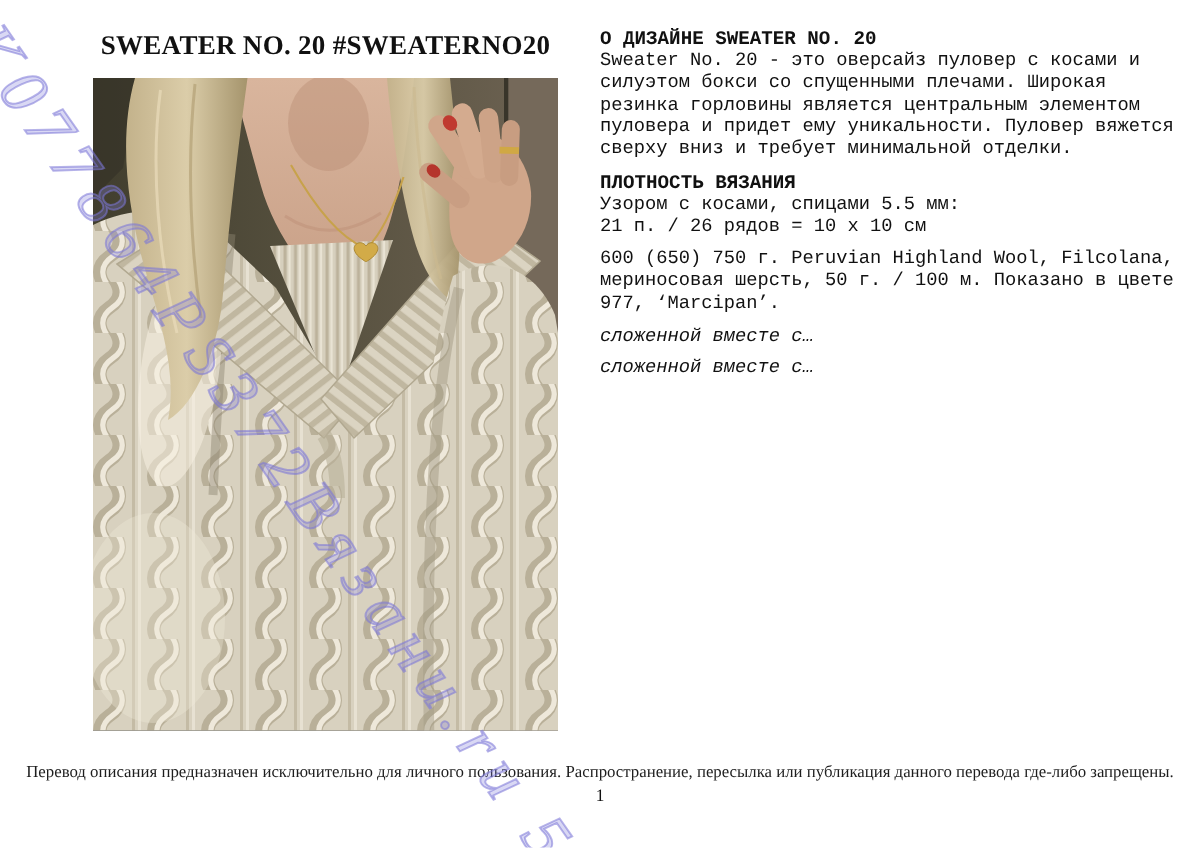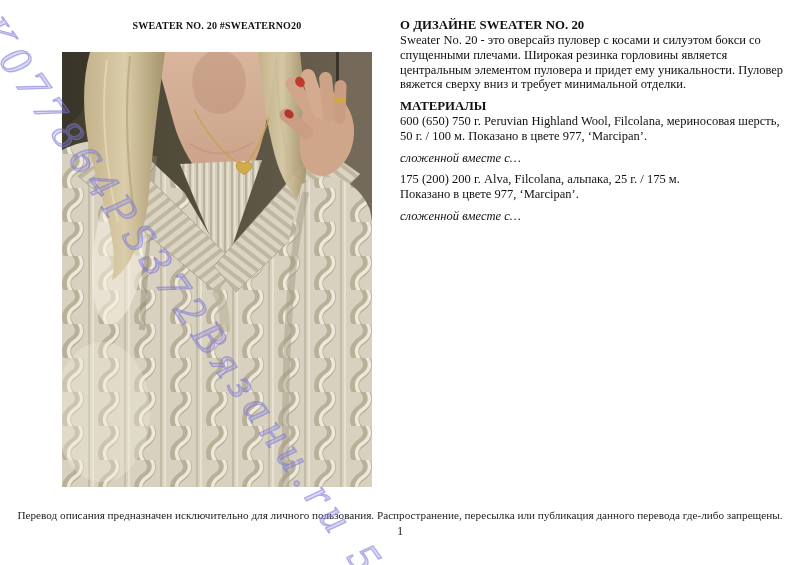--- a/index.html
+++ b/index.html
@@ -3,29 +3,29 @@
 <meta charset="utf-8">
 <style>
   html,body{margin:0;padding:0;}
   body{
     width:800px;height:565px;background:#ffffff;position:relative;overflow:hidden;
     font-family:"Liberation Serif","DejaVu Serif",serif;color:#111;
   }
   .page{position:absolute;inset:0;}
   .title-left{
     position:absolute;left:62px;top:20px;width:310px;text-align:center;
-    font-weight:bold;font-size:10px;letter-spacing:.2px;white-space:nowrap;
+    font-weight:bold;font-size:18px;letter-spacing:.2px;white-space:nowrap;
   }
   .photo{
     position:absolute;left:62px;top:52px;width:310px;height:435px;overflow:hidden;
     background:#57513f;
   }
   .photo svg{display:block;}
   .col-right{position:absolute;left:400px;top:18px;width:396px;font-size:12.5px;line-height:1.18;}
-  .col-right section{margin:0 0 5px 0;}
+  .col-right section{margin:0 0 5px 0;font-family:Liberation Mono, monospace;}
   .col-right h2{font-size:12.8px;font-weight:bold;margin:0;padding:0;}
   .col-right p{margin:0 12px 7px 0;white-space:pre-line;}
   .col-right p.italic{font-style:italic;}
   .footer{
     position:absolute;left:0;right:0;top:509px;text-align:center;
     font-size:11.2px;color:#1e1e1e;white-space:nowrap;
   }
   .pagenum{position:absolute;left:0;right:0;top:525px;text-align:center;font-size:11.5px;}
   .watermark{
     position:absolute;left:-8px;top:-18px;z-index:6;pointer-events:none;
@@ -136,27 +136,29 @@
       <p>Sweater No. 20  - это оверсайз пуловер с косами и силуэтом бокси со спущенными плечами.  Широкая резинка горловины является центральным элементом пуловера и придет ему уникальности. Пуловер вяжется сверху вниз и требует минимальной отделки.</p>
     </section>
 
     <section>
     </section>
 
 
     <section>
     </section>
 
+    <section>
+      <h2>ПЛОТНОСТЬ ВЯЗАНИЯ</h2>
+      <p>Узором с косами, спицами 5.5 мм:
+21 п. / 26 рядов = 10 x 10 см</p>
+    </section>
 
     <section>
-      <h2>МАТЕРИАЛЫ</h2>
       <p>600 (650) 750 г. Peruvian Highland Wool, Filcolana, мериносовая шерсть, 50 г. / 100 м. Показано в цвете 977, ‘Marcipan’.</p>
       <p class="italic">сложенной вместе с…</p>
-      <p>175 (200) 200 г. Alva, Filcolana, альпака, 25 г. / 175 м.
-Показано в цвете 977, ‘Marcipan’.</p>
     </section>
 
     <section>
       <p class="italic">сложенной вместе с…</p>
     </section>
   </div>
 
   <div class="watermark">5K077864PS372Вязани.ru 5ko-7786</div>
 
   <div class="footer">Перевод описания предназначен исключительно для личного пользования. Распространение, пересылка или публикация данного перевода где-либо запрещены.</div>

